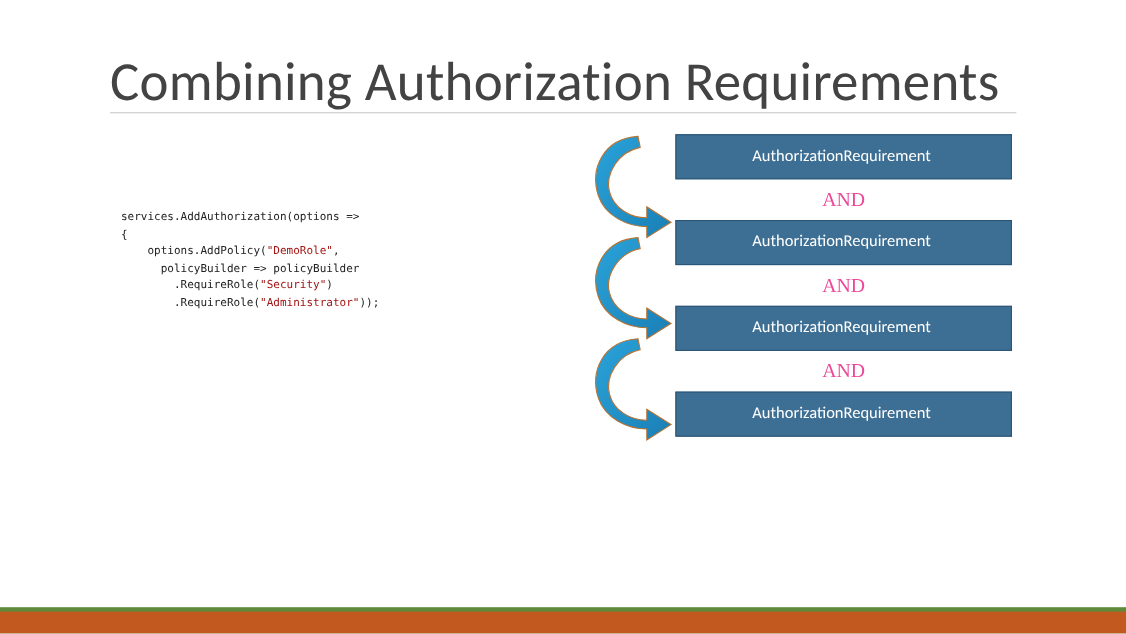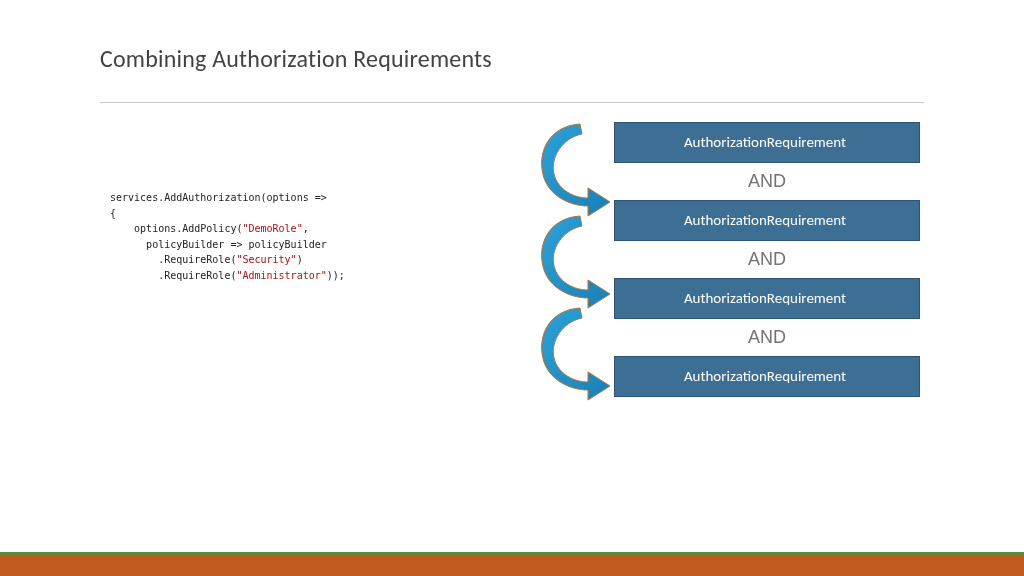--- a/index.html
+++ b/index.html
@@ -14,21 +14,21 @@
   }
   .slide {
     position: relative;
     width: 1024px;
     height: 576px;
   }
   .title {
     position: absolute;
     left: 100px;
     top: 44px;
-    font-size: 24px;
+    font-size: 50px;
     font-weight: 300;
     color: #434343;
     letter-spacing: 0.2px;
   }
   .title-rule {
     position: absolute;
     left: 100px;
     top: 102px;
     width: 824px;
     height: 0;
@@ -59,22 +59,22 @@
     color: #fff;
     text-align: center;
     padding: 10px 4px 11px 0;
     font-size: 15px;
     font-family: "Segoe UI", Calibri, sans-serif;
     border: 1px solid #2b5576;
   }
   .and-label {
     text-align: center;
     font-size: 18px;
-    font-family: Liberation Sans, sans-serif;
-    color: #737373;
+    font-family: Liberation Serif, serif;
+    color: #ec4899;
     padding: 8px 0 8px 0;
     font-weight: 500;
   }
   .arrows {
     position: absolute;
     left: 530px;
     top: 120px;
     width: 90px;
     height: 360px;
   }

